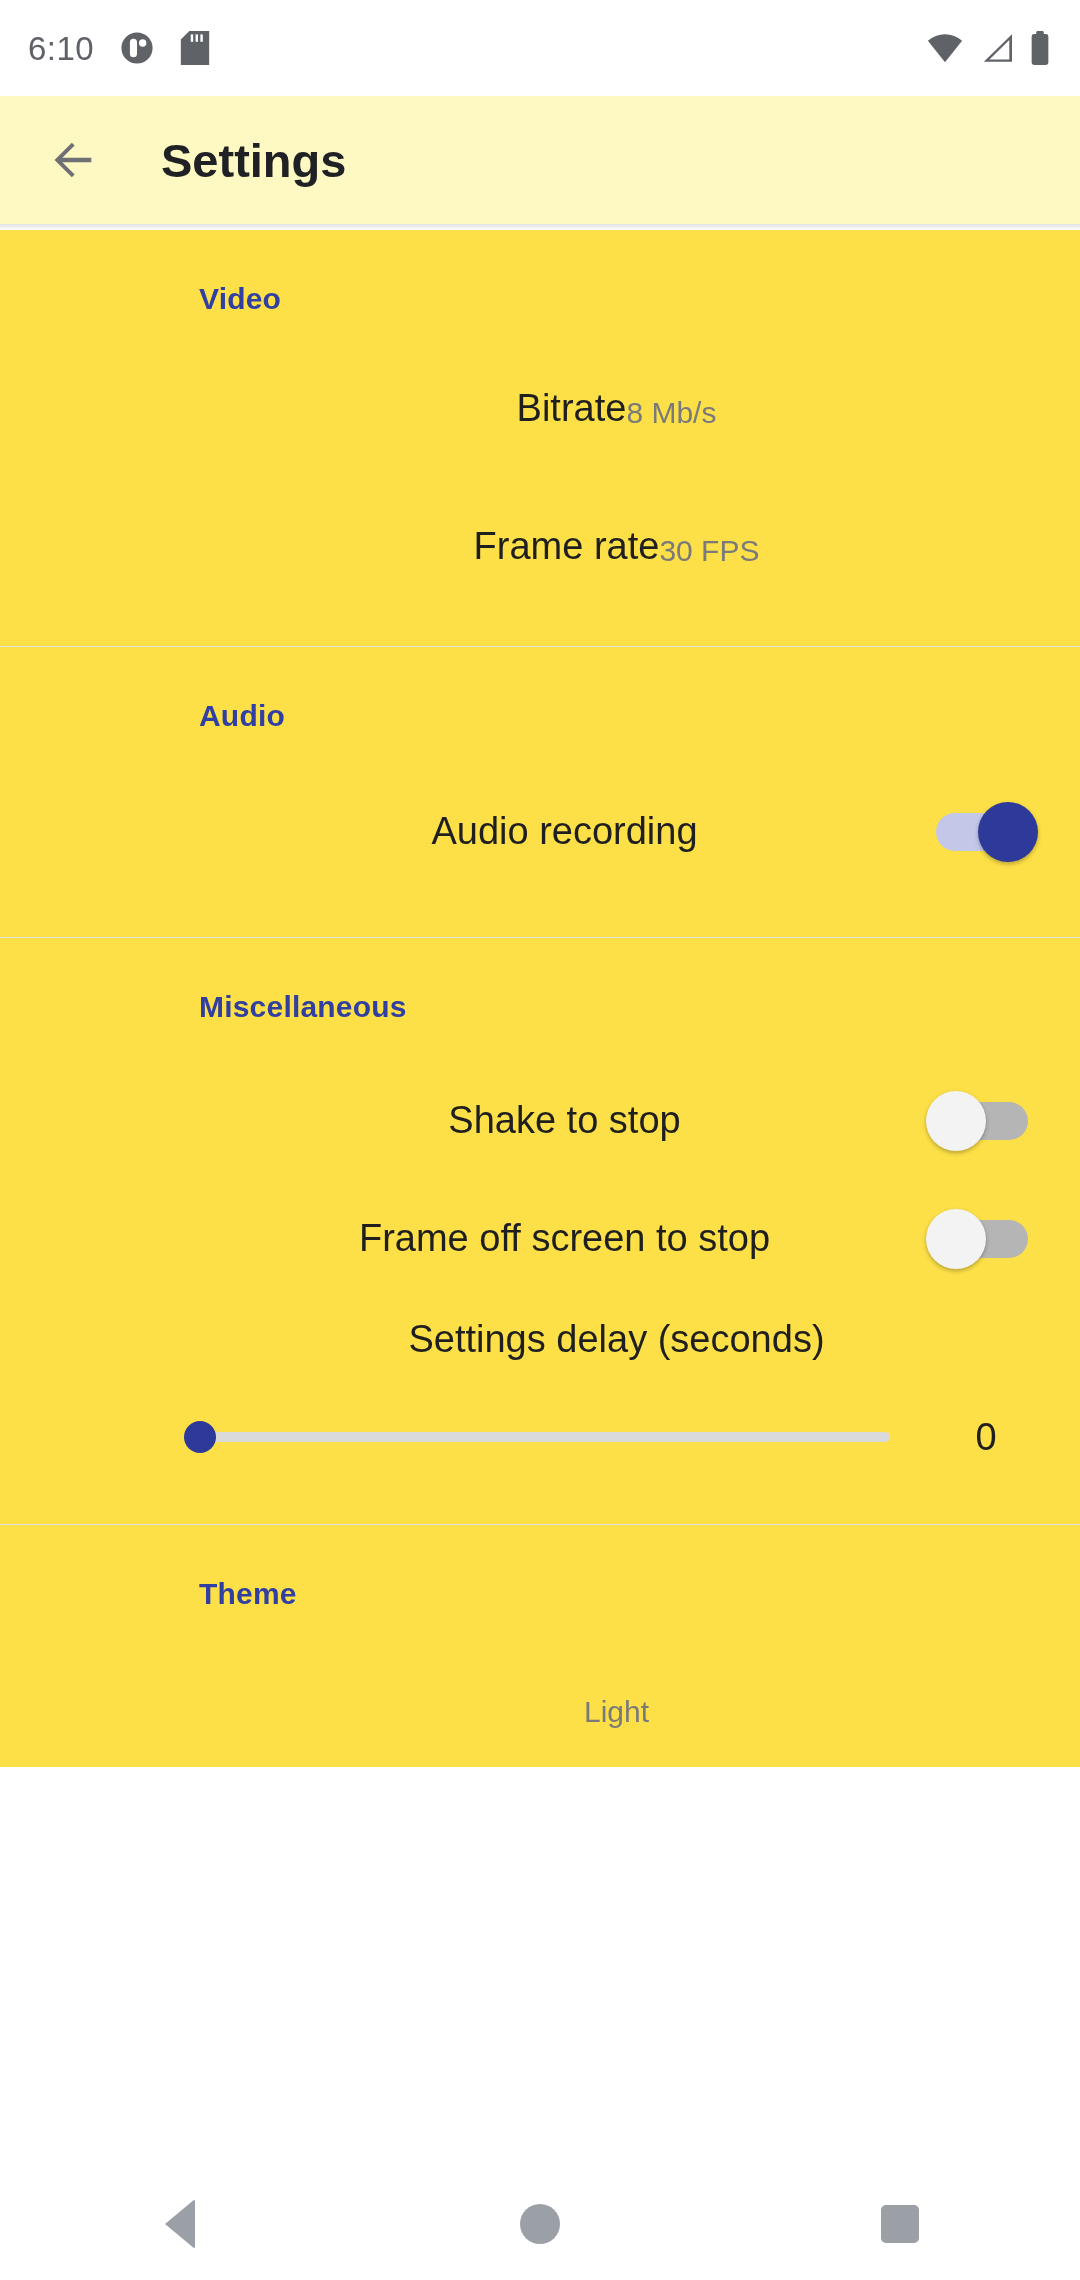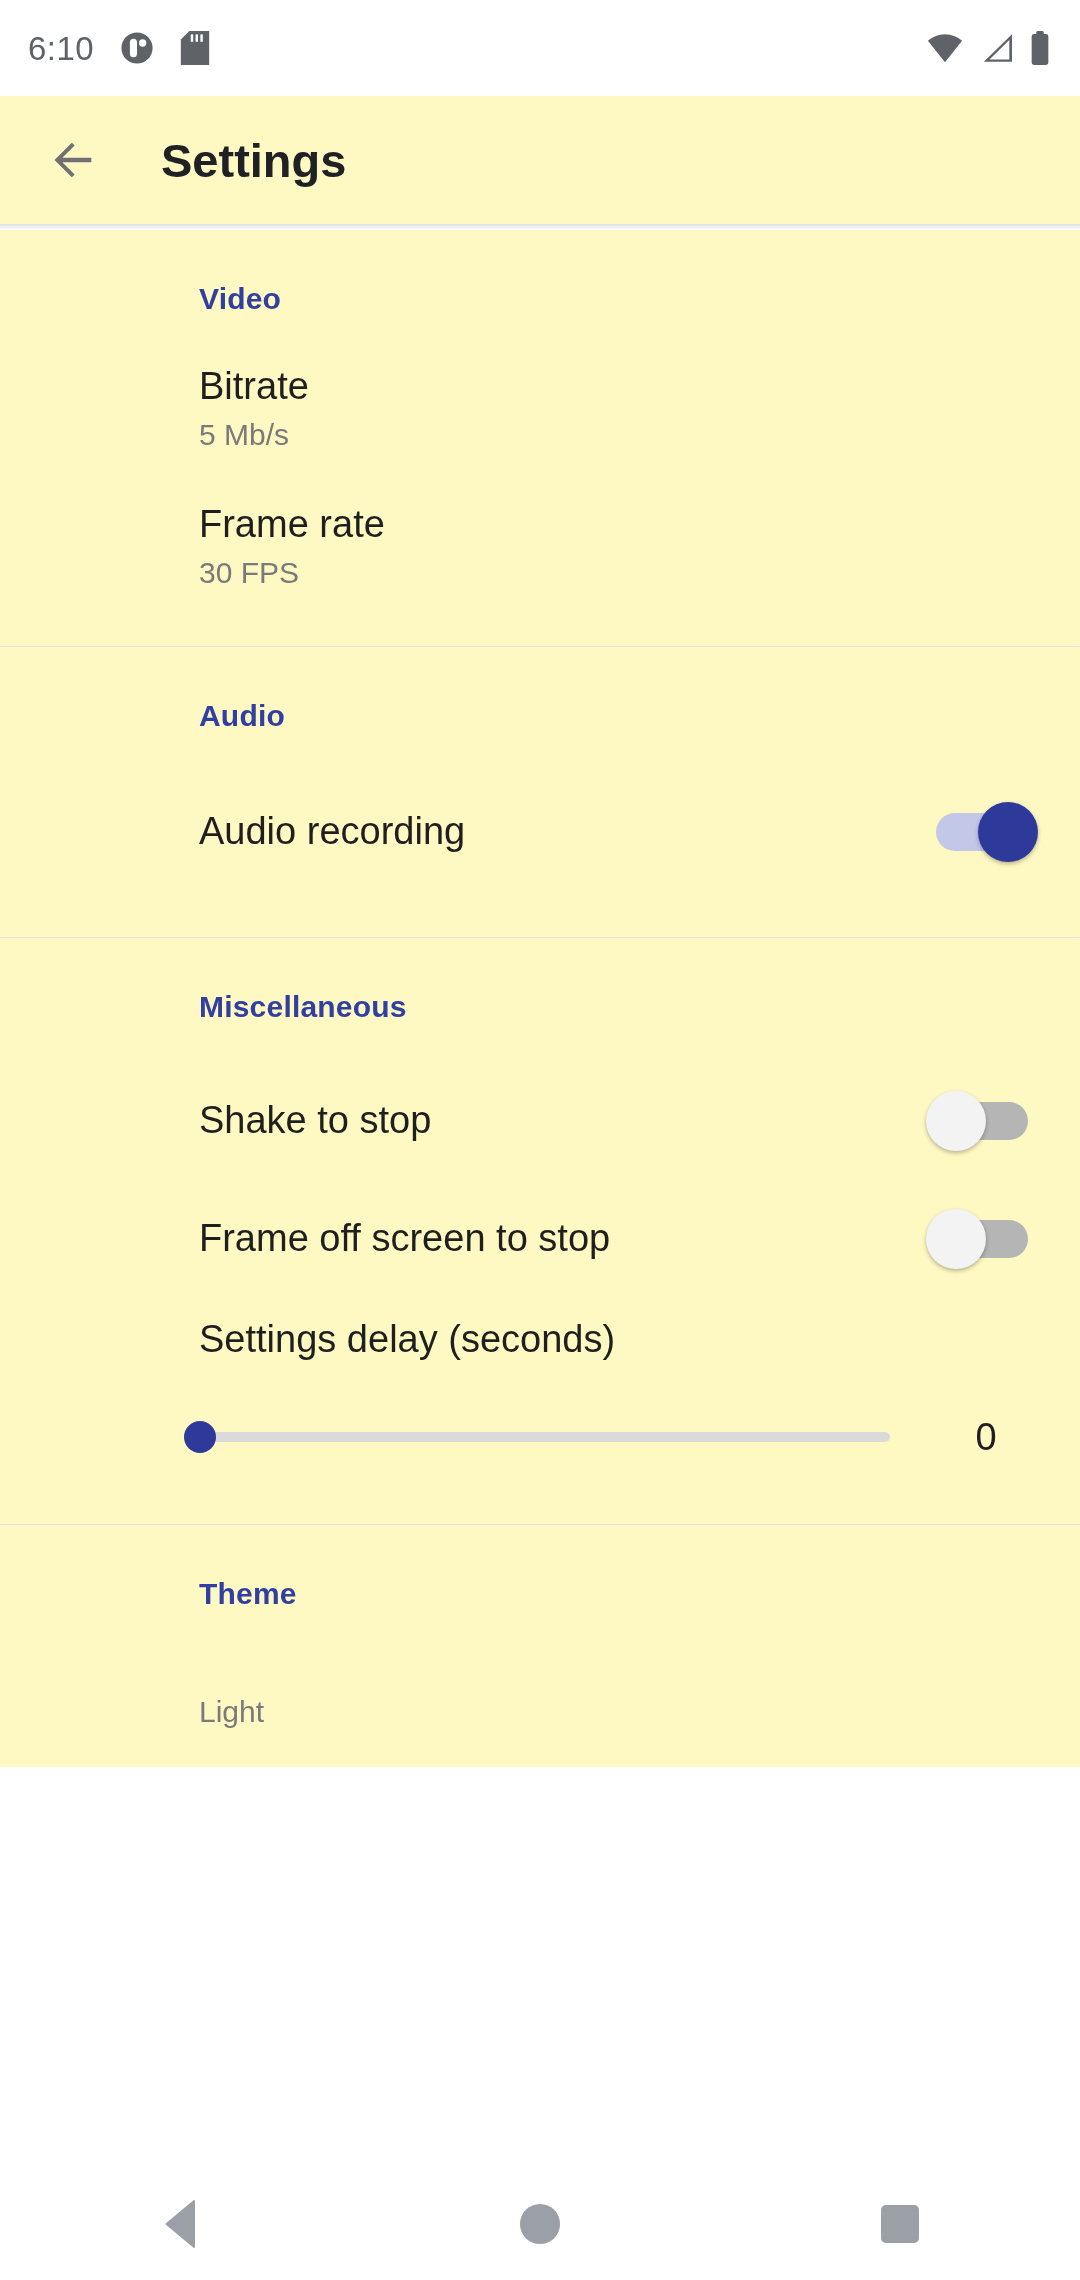--- a/index.html
+++ b/index.html
@@ -71,21 +71,21 @@
     line-height: 1;
   }
   .toolbar-shadow {
     height: 5px;
     background: linear-gradient(to bottom, rgba(0,0,0,0.10), rgba(0,0,0,0));
     border-top: 1px solid #e4e4e6;
   }
 
   
   .content {
-    background: #fef9c3;
+    background: #fde047;
   }
   .section {
     padding: 0 0 0 0;
     position: relative;
   }
   .section-divider {
     height: 1px;
     background: #e2e2e4;
     width: 100%;
   }
@@ -101,22 +101,22 @@
   .pref-row {
     display: flex;
     align-items: center;
     padding: 0 46px 0 199px;
     min-height: 118px;
     box-sizing: border-box;
     cursor: pointer;
   }
   .pref-texts {
     display: flex;
-    flex-direction: column;
-    justify-content: flex-start;
+    flex-direction: row;
+    justify-content: center;
     flex: 1 1 auto;
   }
   .pref-title {
     font-size: 38px;
     color: #1f1f1f;
     line-height: 1.15;
   }
   .pref-summary {
     font-size: 30px;
     color: #7a7a7a;
@@ -287,21 +287,21 @@
 <div class="toolbar-shadow"></div>
 
 <div class="content">
 
   <div class="section">
     <div class="section-title">Video</div>
 
     <div class="pref-row" style="margin-top:36px">
       <div class="pref-texts">
         <div class="pref-title">Bitrate</div>
-        <div class="pref-summary">5 Mb/s</div>
+        <div class="pref-summary">8 Mb/s</div>
       </div>
     </div>
 
     <div class="pref-row" style="margin-top:20px; margin-bottom:40px">
       <div class="pref-texts">
         <div class="pref-title">Frame rate</div>
         <div class="pref-summary">30 FPS</div>
       </div>
     </div>
   </div>

